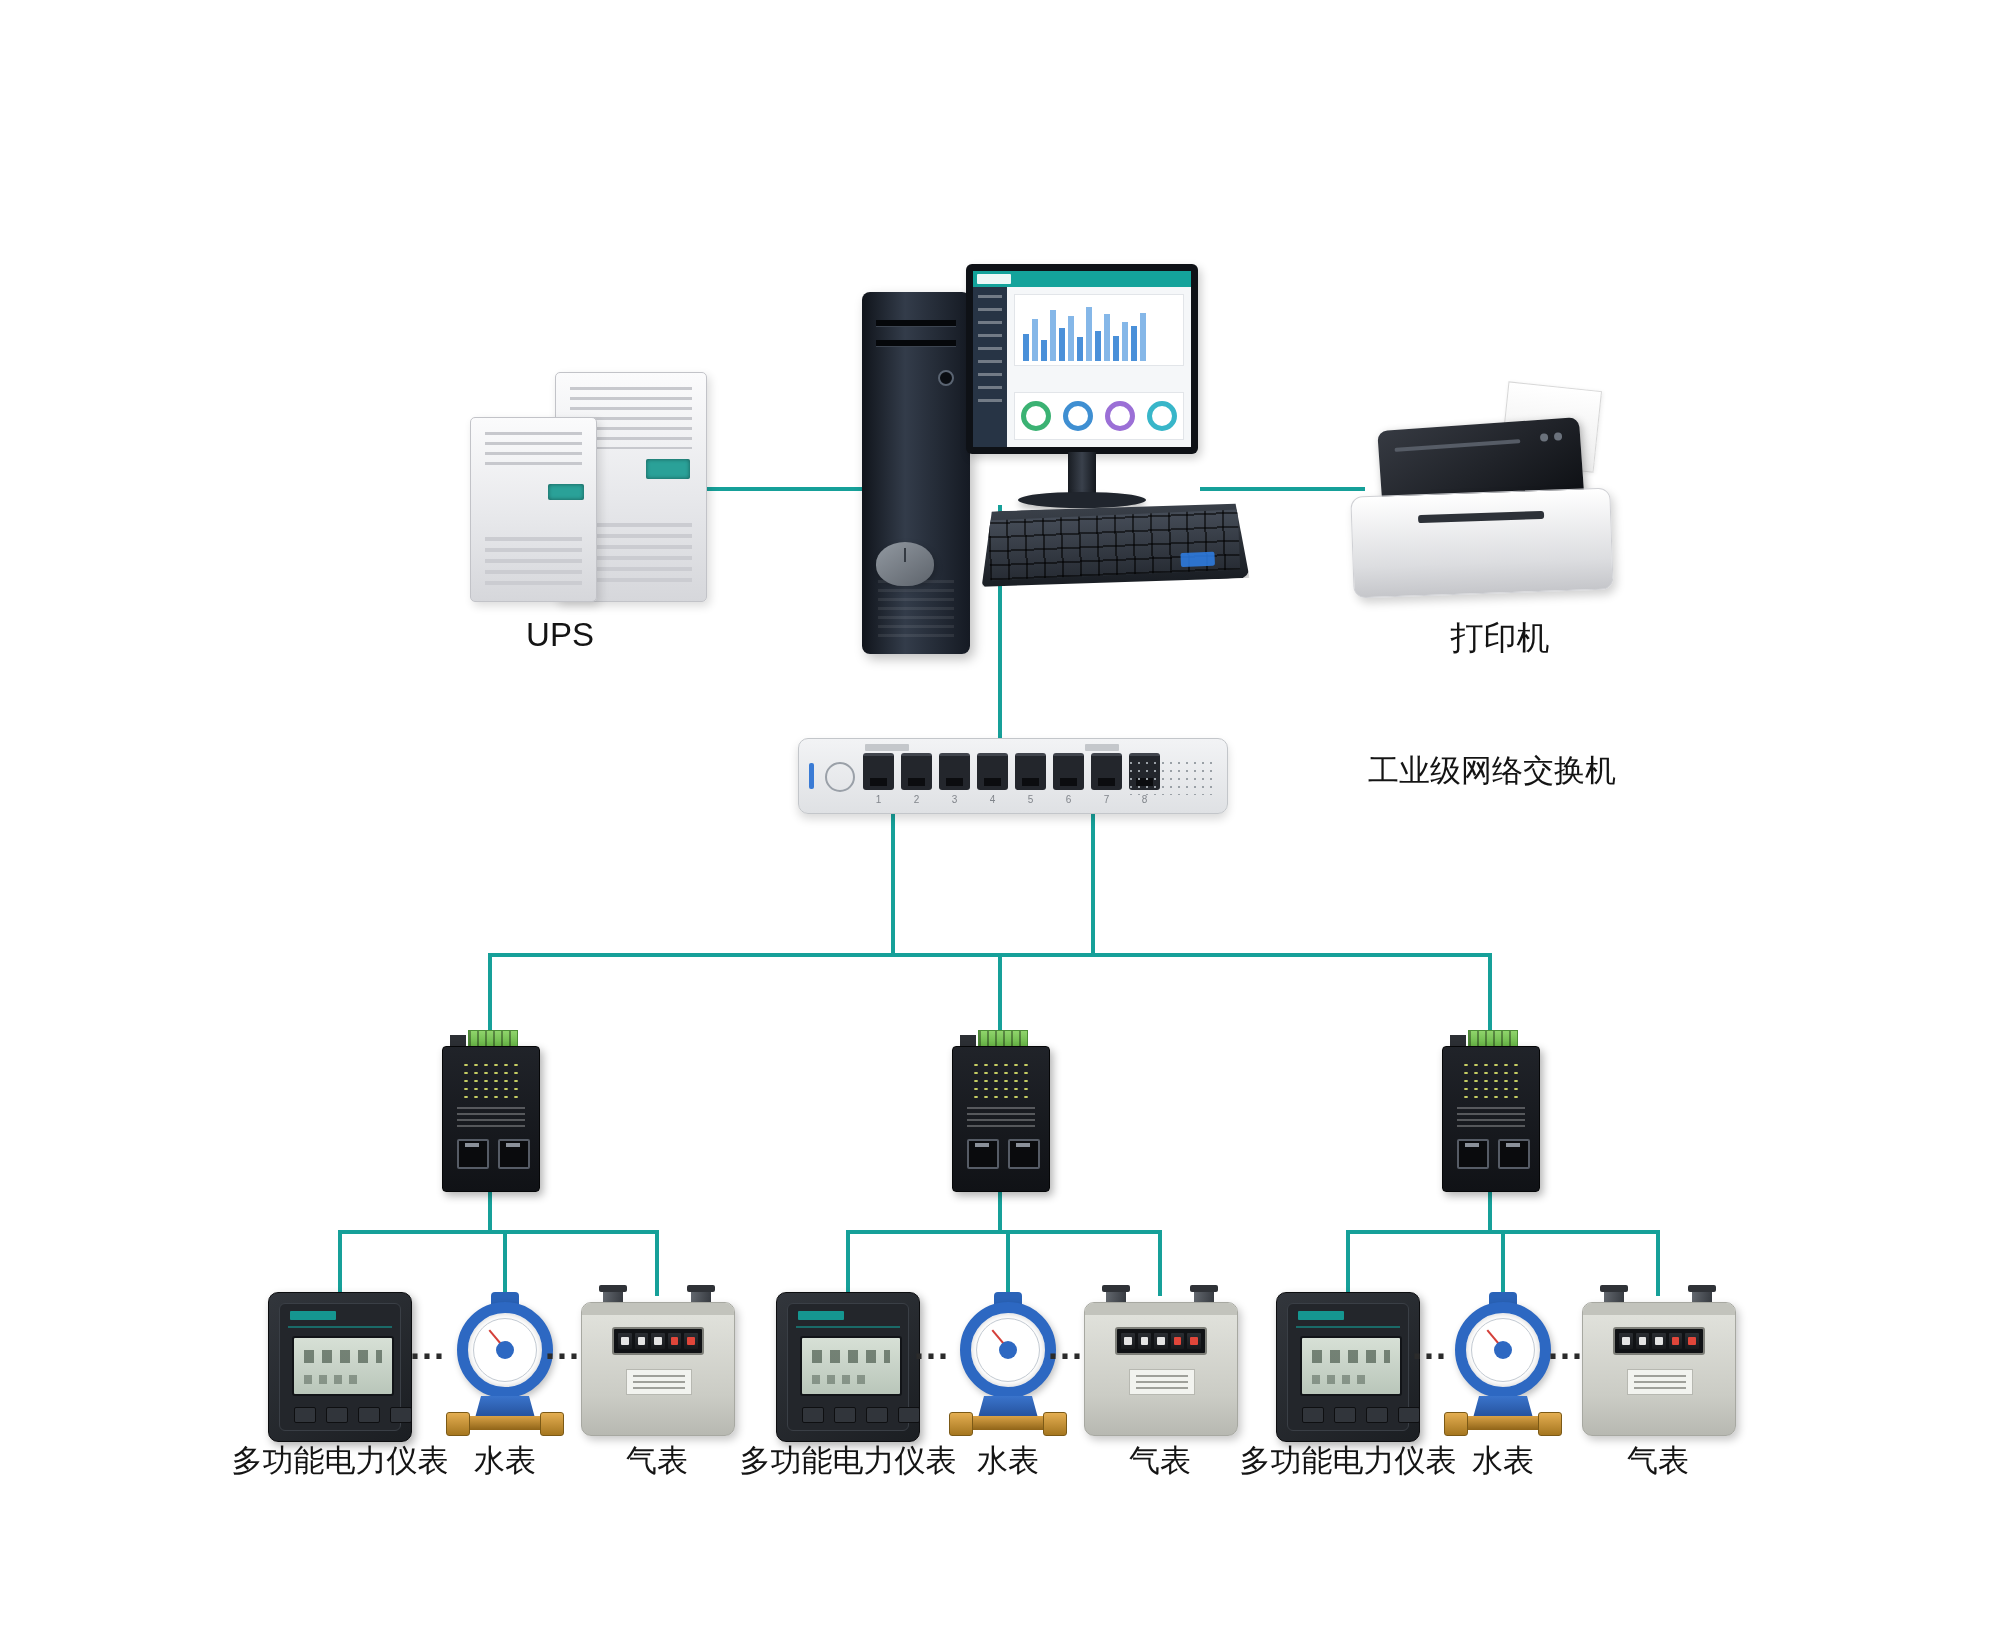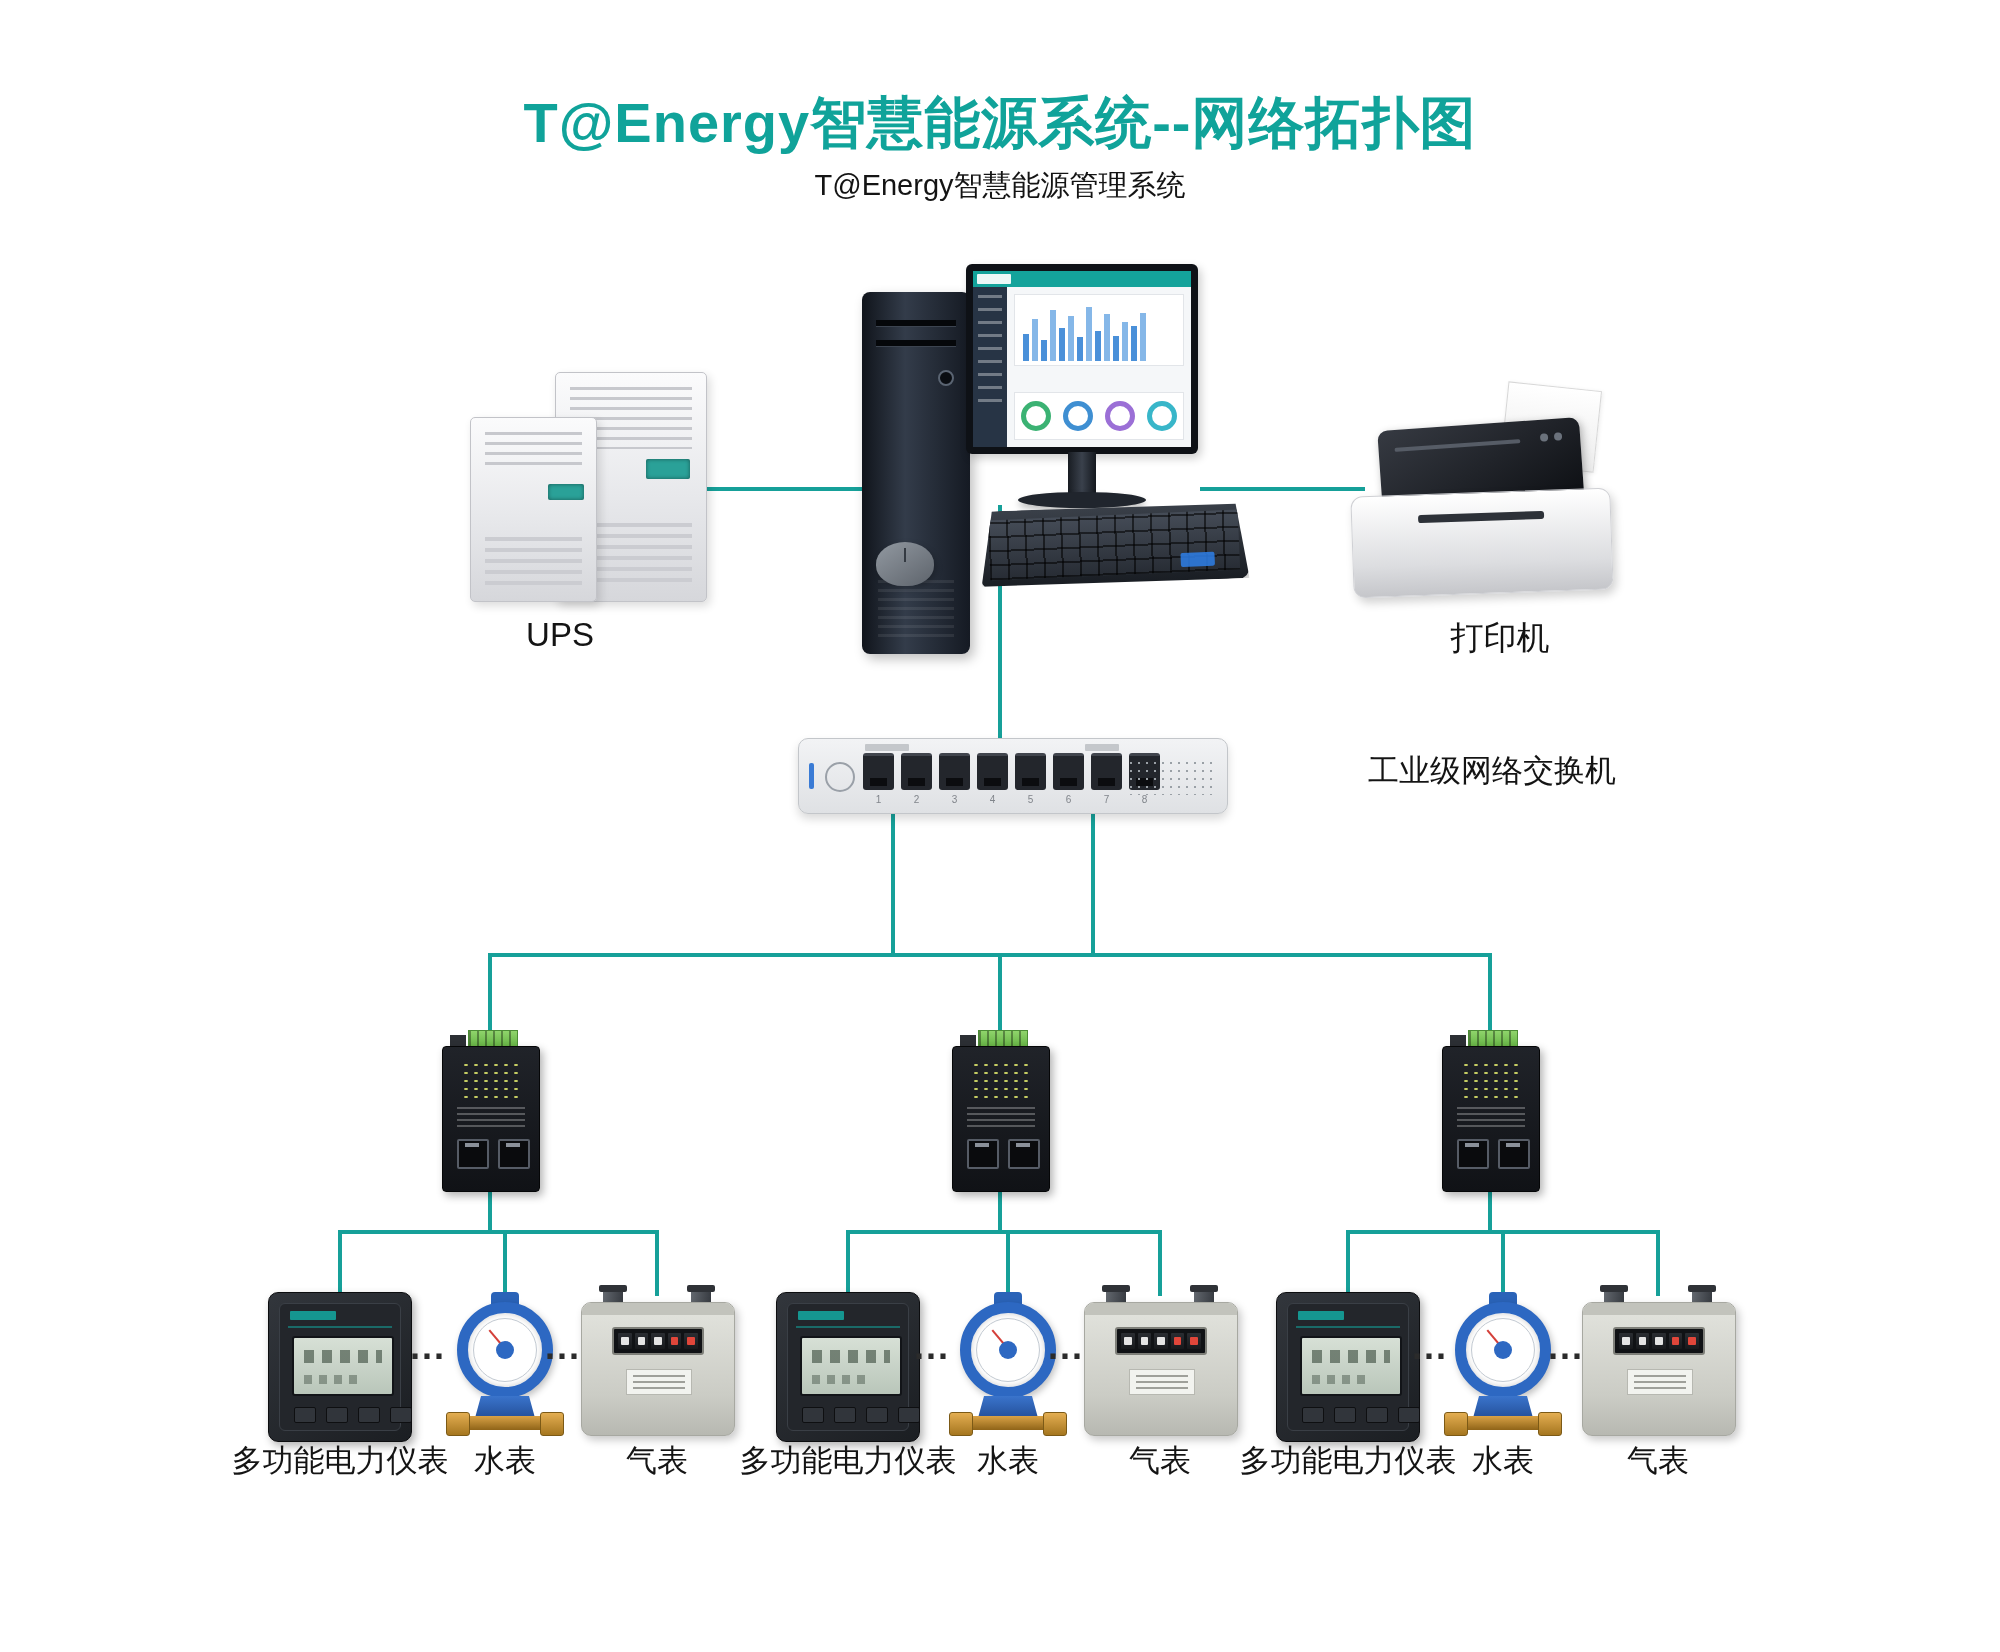--- a/index.html
+++ b/index.html
@@ -194,22 +194,20 @@
     <line x1="1008" y1="1230" x2="1008" y2="1296"></line>
     <line x1="1160" y1="1230" x2="1160" y2="1296"></line>
 
     <line x1="1490" y1="1186" x2="1490" y2="1232"></line>
     <line x1="1348" y1="1232" x2="1658" y2="1232"></line>
     <line x1="1348" y1="1230" x2="1348" y2="1296"></line>
     <line x1="1503" y1="1230" x2="1503" y2="1296"></line>
     <line x1="1658" y1="1230" x2="1658" y2="1296"></line>
   </svg>
 
-  <div class="page-title">T@Energy智慧能源系统--网络拓扑图</div>
-  <div class="lbl lbl-sub" style="left:1000px;top:166px;">T@Energy智慧能源管理系统</div>
 
   <div class="abs" style="left:470px;top:372px;width:240px;height:235px;">
     <div class="ups-tower" style="left:85px;top:0;width:150px;height:228px;">
       <div class="ups-lines"></div>
       <div class="ups-screen"></div>
       <div class="ups-grill"></div>
     </div>
     <div class="ups-tower" style="left:0;top:45px;width:125px;height:183px;">
       <div class="ups-lines" style="height:40px;"></div>
       <div class="ups-screen" style="top:66px;right:12px;width:36px;height:16px;"></div>

